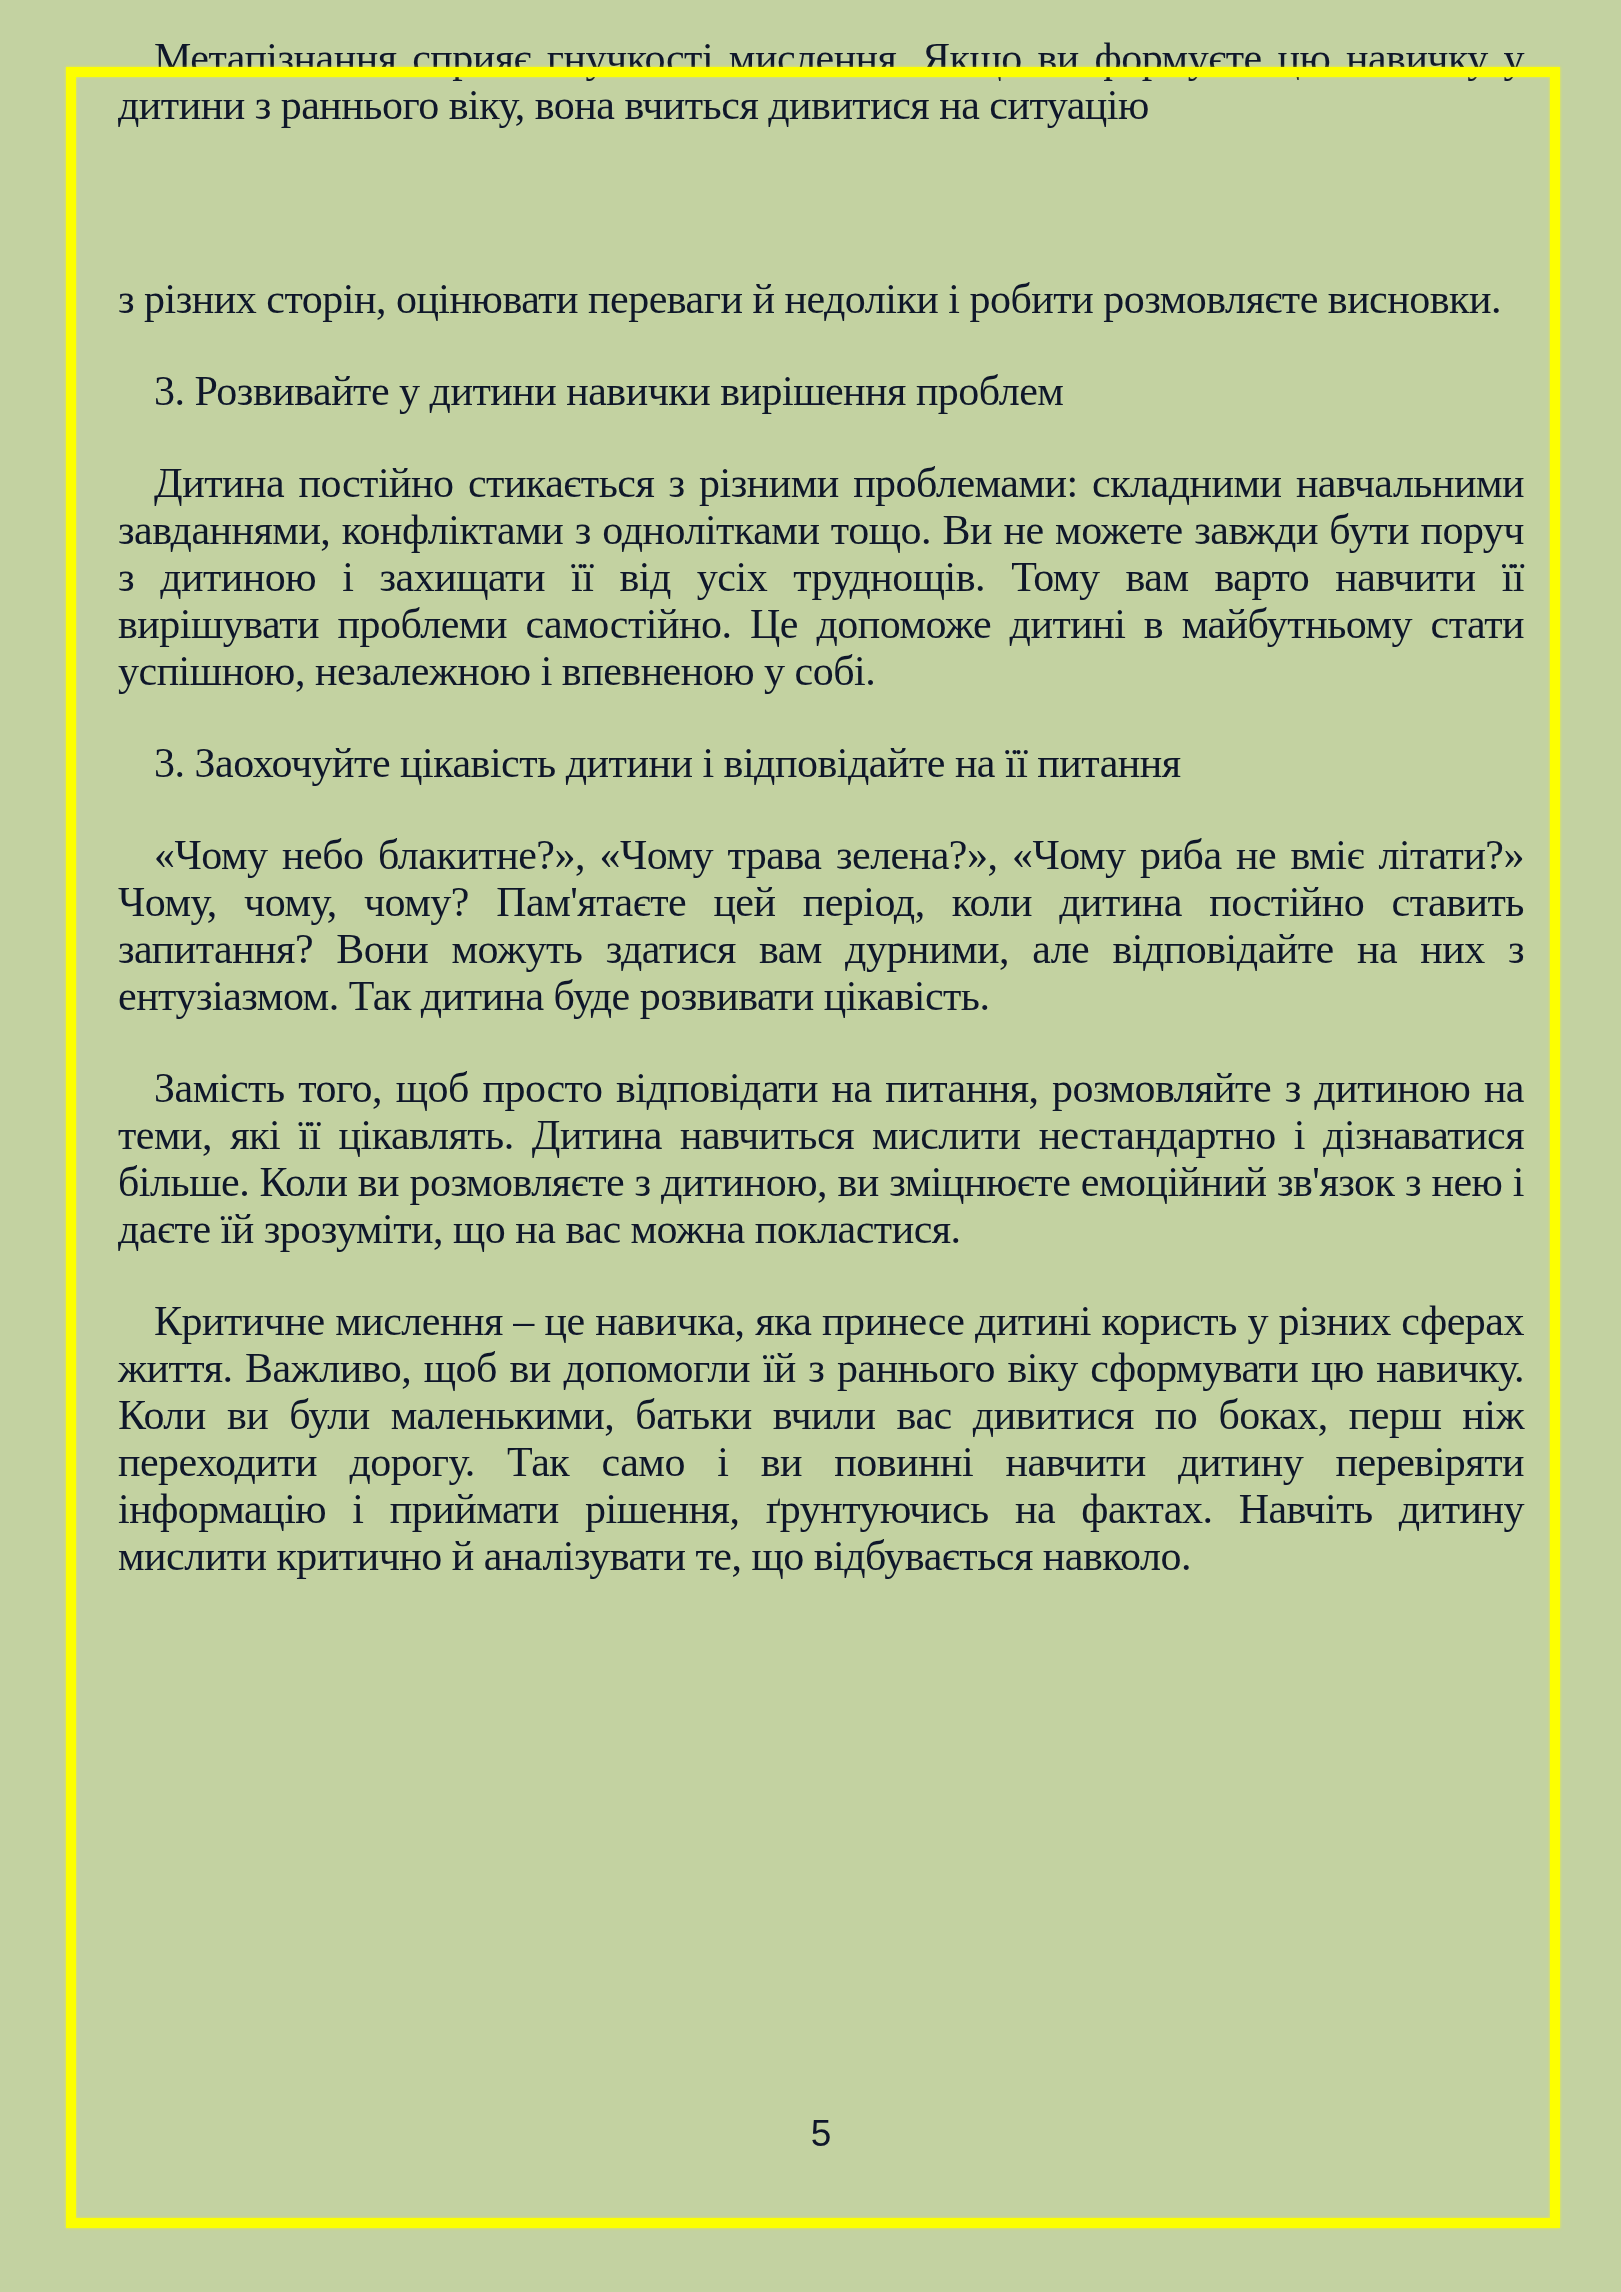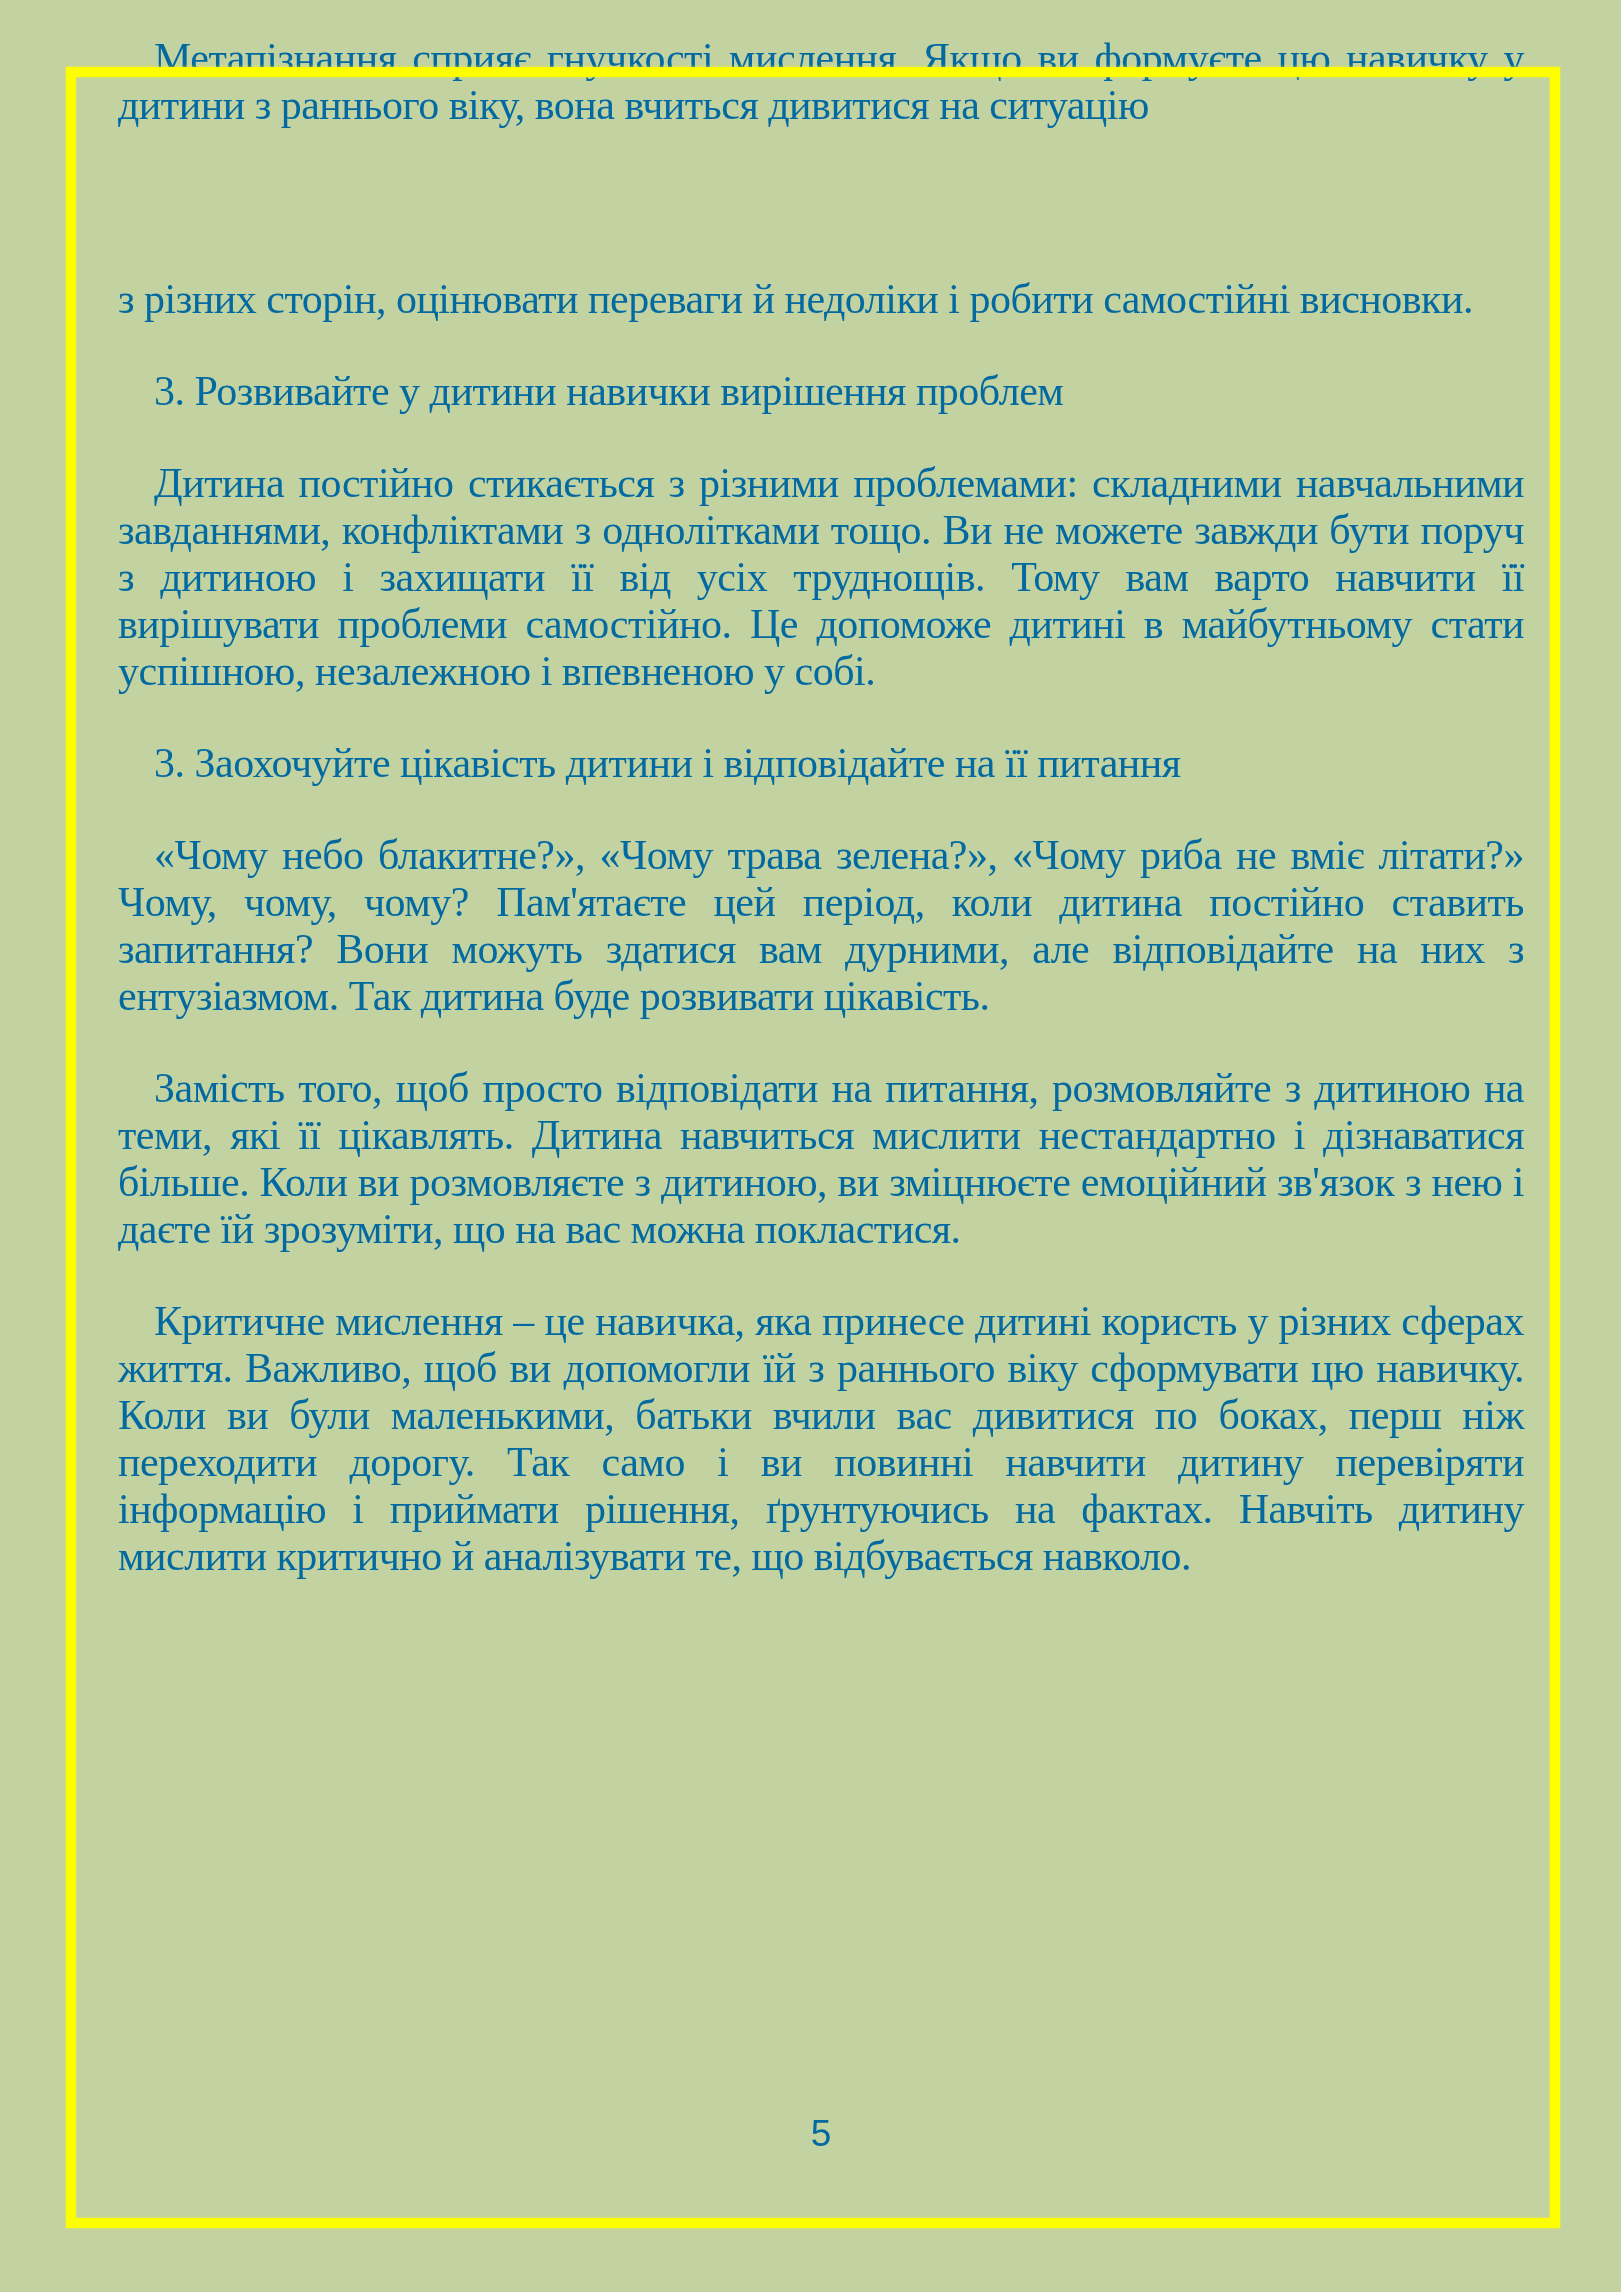--- a/index.html
+++ b/index.html
@@ -7,21 +7,21 @@
     margin: 0;
     padding: 0;
   }
   .page {
     position: relative;
     width: 1621px;
     height: 2293px;
     background: #c3d2a1;
     overflow: hidden;
     font-family: "Liberation Serif", "DejaVu Serif", serif;
-    color: #0369a1;
+    color: #0f172a;
   }
   
   .text-layer {
     position: absolute;
     left: 118px;
     top: 35px;
     width: 1406px;
     z-index: 1;
     font-size: 42px;
     line-height: 47px;
@@ -73,21 +73,21 @@
 <body>
 
 <div class="page">
 
   <div class="text-layer">
 
     <p class="para para-split-top">Метапізнання сприяє гнучкості мислення. Якщо ви формуєте цю навичку у дитини з раннього віку, вона вчиться дивитися на ситуацію</p>
 
     <div class="para-gap"></div>
 
-    <p class="para para-split-bottom">з різних сторін, оцінювати переваги й недоліки і робити самостійні висновки.</p>
+    <p class="para para-split-bottom">з різних сторін, оцінювати переваги й недоліки і робити розмовляєте висновки.</p>
 
     <p class="heading">3. Розвивайте у дитини навички вирішення проблем</p>
 
     <p class="para">Дитина постійно стикається з різними проблемами: складними навчальними завданнями, конфліктами з однолітками тощо. Ви не можете завжди бути поруч з дитиною і захищати її від усіх труднощів. Тому вам варто навчити її вирішувати проблеми самостійно. Це допоможе дитині в майбутньому стати успішною, незалежною і впевненою у собі.</p>
 
 
     <p class="heading">3. Заохочуйте цікавість дитини і відповідайте на її питання</p>
 
     <p class="para">«Чому небо блакитне?», «Чому трава зелена?», «Чому риба не вміє літати?» Чому, чому, чому? Пам'ятаєте цей період, коли дитина постійно ставить запитання? Вони можуть здатися вам дурними, але відповідайте на них з ентузіазмом. Так дитина буде розвивати цікавість.</p>
 

